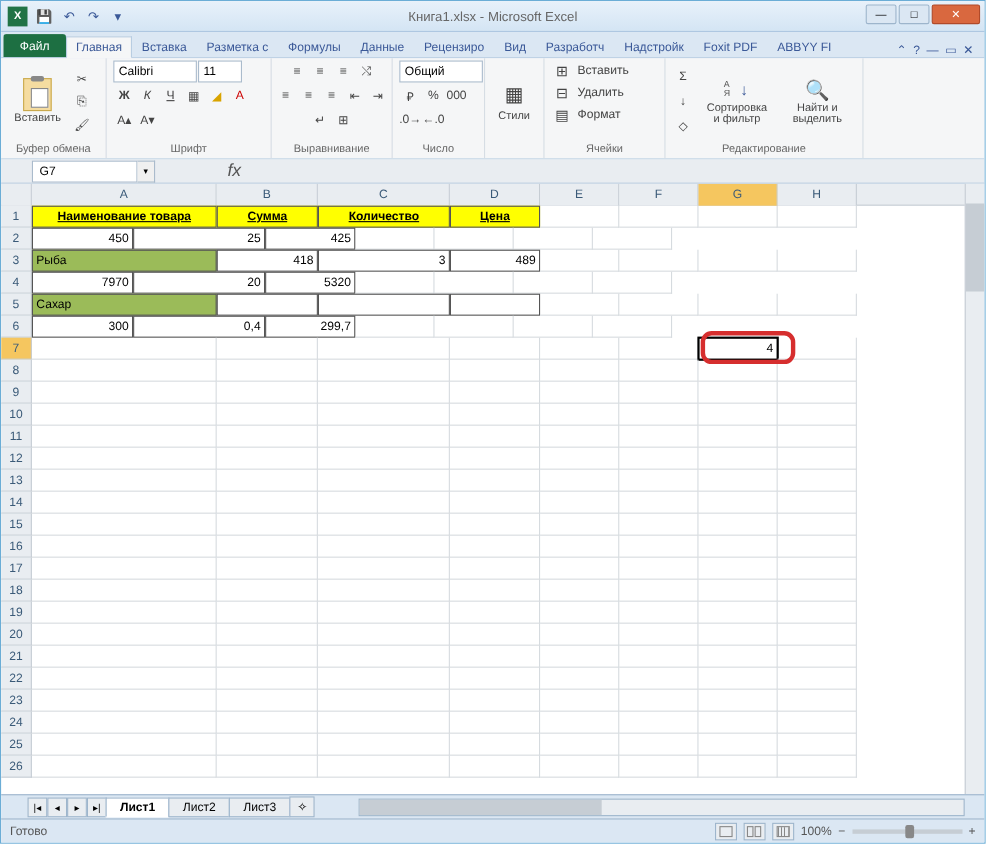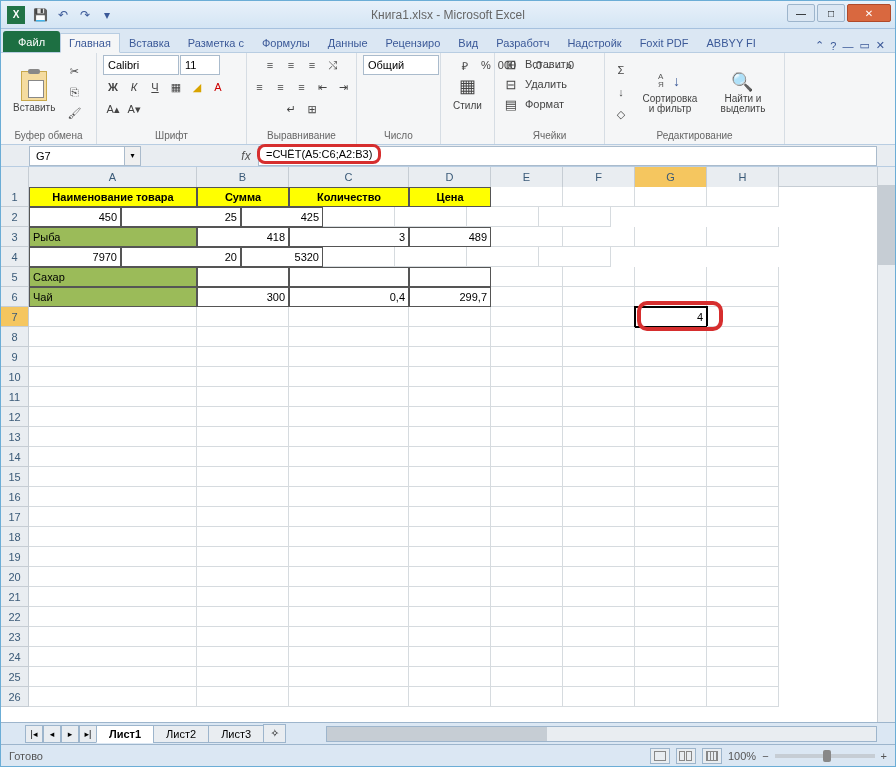--- a/index.html
+++ b/index.html
@@ -27,36 +27,36 @@
 .small-btns { display: flex; flex-direction: column; gap: 1px; }
 .small-row { display: flex; gap: 1px; align-items: center; }
 .sbtn { width: 20px; height: 20px; display: flex; align-items: center; justify-content: center; font-size: 11px; color: #444; cursor: pointer; border: 1px solid transparent; }
 .combo { height: 20px; border: 1px solid #abc; background: #fff; font-size: 11px; padding: 0 4px; display: flex; align-items: center; min-width: 40px; }
 .combo.wide { min-width: 76px; }
 .menu-item { display: flex; align-items: center; gap: 6px; font-size: 11px; color: #444; cursor: pointer; padding: 1px 2px; }
 .menu-item .ico { width: 16px; height: 16px; display: flex; align-items: center; justify-content: center; font-size: 13px; }
 .namebox-row { height: 22px; background: #e9edf1; border-bottom: 1px solid #b8cde2; display: flex; align-items: center; }
 .namebox { width: 96px; height: 20px; background: #fff; border: 1px solid #abc; margin-left: 28px; font-size: 11px; display: flex; align-items: center; padding: 0 6px; }
 .namebox-dd { width: 16px; height: 20px; border: 1px solid #abc; border-left: none; background: #f0f0f0; display: flex; align-items: center; justify-content: center; font-size: 8px; cursor: pointer; }
-.fx-btn { width: 24px; height: 20px; display: flex; align-items: center; justify-content: center; font-style: italic; font-size: 12px; color: #555; cursor: pointer; margin-left: 93px; }
+.fx-btn { width: 24px; height: 20px; display: flex; align-items: center; justify-content: center; font-style: italic; font-size: 16px; color: #555; cursor: pointer; margin-left: 60px; }
 .formula-bar { flex: 1; height: 20px; background: #fff; border: 1px solid #abc; font-size: 11px; display: flex; align-items: center; padding: 0 4px; margin-right: 18px; position: relative; }
 .formula-highlight { position: absolute; left: -2px; top: -3px; border: 3px solid #d62e2e; border-radius: 8px; padding: 1px 6px; font-size: 11px; }
 .grid-area { position: relative; height: 544px; overflow: hidden; }
 .col-headers { display: flex; height: 20px; background: #e9edf1; border-bottom: 1px solid #c6cdd4; }
 .corner { width: 28px; height: 20px; background: #e9edf1; border-right: 1px solid #c6cdd4; }
 .col-h { height: 20px; border-right: 1px solid #c6cdd4; display: flex; align-items: center; justify-content: center; font-size: 11px; color: #3a5a78; cursor: pointer; background: #e9edf1; }
 .col-h.sel { background: #f5c65f; }
 .grid-body { display: flex; }
 .row-headers { width: 28px; }
 .row-h { height: 20px; border-bottom: 1px solid #c6cdd4; border-right: 1px solid #c6cdd4; display: flex; align-items: center; justify-content: center; font-size: 11px; color: #3a5a78; background: #e9edf1; cursor: pointer; }
 .row-h.sel { background: #f5c65f; }
 .cells { position: relative; }
 .cell-row { display: flex; height: 20px; }
 .cell { height: 20px; border-right: 1px solid #d6dbdf; border-bottom: 1px solid #d6dbdf; font-size: 11px; display: flex; align-items: center; padding: 0 3px; overflow: hidden; white-space: nowrap; }
-.cell.hdr { background: #ffff00; font-weight: bold; justify-content: center; border: 1px solid #555; }
+.cell.hdr { background: #ffff00; font-weight: bold; justify-content: center; border: 1px solid #555; text-decoration: underline; }
 .cell.name { background: #9bbb59; border: 1px solid #555; }
 .cell.num { justify-content: flex-end; border: 1px solid #555; }
 .cell.active { outline: 2px solid #000; outline-offset: -1px; }
 .highlight-box { position: absolute; border: 4px solid #d62e2e; border-radius: 10px; pointer-events: none; }
 .sheet-tabs { position: absolute; bottom: 22px; left: 0; right: 0; height: 22px; background: #dbe7f3; border-top: 1px solid #9db5cc; display: flex; align-items: center; }
 .tab-nav { display: flex; margin-left: 24px; }
 .tab-nav-btn { width: 18px; height: 18px; border: 1px solid #9db5cc; background: #e9edf1; display: flex; align-items: center; justify-content: center; font-size: 9px; cursor: pointer; }
 .sheet-tab { padding: 2px 12px; font-size: 11px; background: #e9edf1; border: 1px solid #9db5cc; cursor: pointer; margin-left: -1px; }
 .sheet-tab.active { background: #fff; font-weight: bold; border-bottom: 1px solid #fff; }
 .hscroll { flex: 1; height: 16px; background: #e9edf1; margin: 0 18px 0 40px; border: 1px solid #9db5cc; position: relative; }
@@ -169,21 +169,21 @@
         <div class="sbtn">⇥</div>
       </div>
       <div class="small-row">
         <div class="sbtn">↵</div>
         <div class="sbtn">⊞</div>
       </div>
     </div>
     <div class="ribbon-group-label">Выравнивание</div>
   </div>
   <div class="ribbon-group" style="width:84px">
-    <div class="ribbon-group-body" style="flex-direction:row;gap:16px;align-items:flex-start">
+    <div class="ribbon-group-body" style="flex-direction:column;gap:2px;align-items:flex-start">
       <div class="combo wide">Общий</div>
       <div class="small-row">
         <div class="sbtn">₽</div>
         <div class="sbtn">%</div>
         <div class="sbtn">000</div>
       </div>
       <div class="small-row">
         <div class="sbtn">.0→</div>
         <div class="sbtn">←.0</div>
       </div>
@@ -233,23 +233,20 @@
       </div>
     </div>
     <div class="ribbon-group-label">Редактирование</div>
   </div>
 </div>
 
 <div class="namebox-row">
   <div class="namebox">G7</div>
   <div class="namebox-dd">▾</div>
   <div class="fx-btn">fx</div>
-  <div class="formula-bar">
-    <span class="formula-highlight">=СЧЁТ(A5:C6;A2:B3)</span>
-  </div>
 </div>
 
 <div class="grid-area">
   <div class="col-headers">
     <div class="corner"></div>
     <div id="col-header-holder" style="display:contents"><div class="col-h" style="width: 168px;">A</div><div class="col-h" style="width: 92px;">B</div><div class="col-h" style="width: 120px;">C</div><div class="col-h" style="width: 82px;">D</div><div class="col-h" style="width: 72px;">E</div><div class="col-h" style="width: 72px;">F</div><div class="col-h sel" style="width: 72px;">G</div><div class="col-h" style="width: 72px;">H</div></div>
   </div>
   <div class="grid-body">
     <div class="row-headers" id="row-header-holder">
         <div class="row-h">1</div>
@@ -322,21 +319,20 @@
           <div class="cell name" style="width: 168px;">Сахар</div>
           <div class="cell num" style="width: 92px;"></div>
           <div class="cell num" style="width: 120px;"></div>
           <div class="cell num" style="width: 82px;"></div>
           <div class="cell" style="width: 72px;"></div>
           <div class="cell" style="width: 72px;"></div>
           <div class="cell" style="width: 72px;"></div>
           <div class="cell" style="width: 72px;"></div>
         </div>
         <div class="cell-row">
-          <div class="cell name" style="width: 168px;">Чай</div>
           <div class="cell num" style="width: 92px;">300</div>
           <div class="cell num" style="width: 120px;">0,4</div>
           <div class="cell num" style="width: 82px;">299,7</div>
           <div class="cell" style="width: 72px;"></div>
           <div class="cell" style="width: 72px;"></div>
           <div class="cell" style="width: 72px;"></div>
           <div class="cell" style="width: 72px;"></div>
         </div>
         <div class="cell-row">
           <div class="cell" style="width: 168px;"></div>

